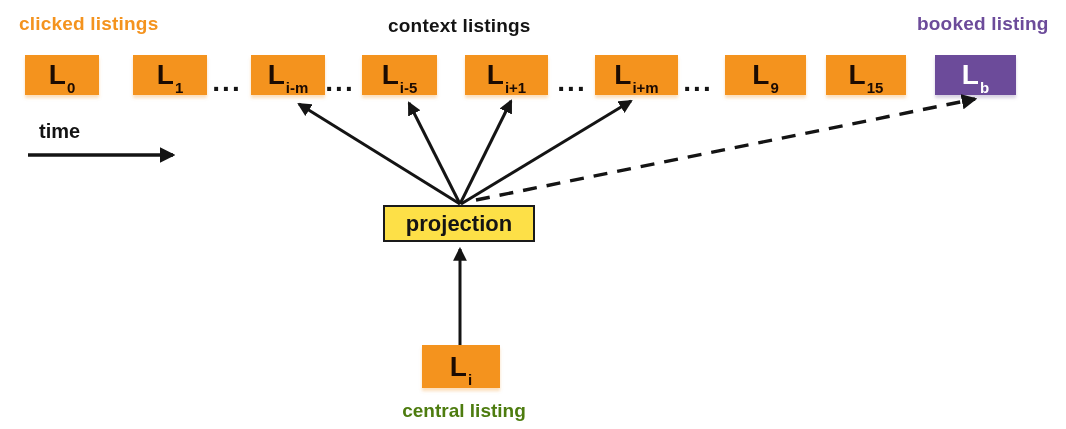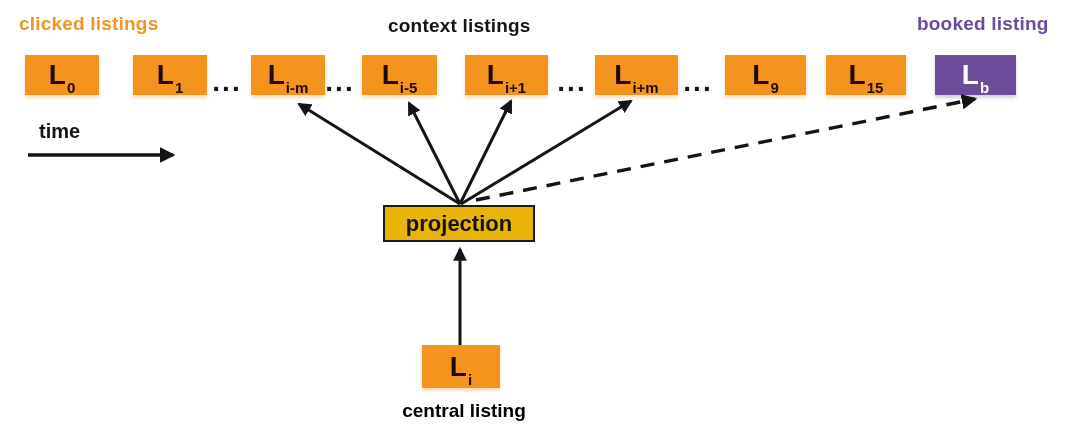--- a/index.html
+++ b/index.html
@@ -83,21 +83,21 @@
     color: #141414;
     margin-left: 12px;
   }
 
   .projection-box {
     position: absolute;
     left: 383px;
     top: 205px;
     width: 152px;
     height: 37px;
-    background: #eab308;
+    background: #fde047;
     border: 2px solid #1a1a1a;
     box-sizing: border-box;
     display: flex;
     align-items: center;
     justify-content: center;
     font-size: 22px;
     font-weight: 700;
     color: #141414;
   }
 
@@ -115,21 +115,21 @@
     color: #1c0b02;
   }
   .central-label {
     position: absolute;
     left: 396px;
     top: 400px;
     width: 136px;
     text-align: center;
     font-size: 19px;
     font-weight: 700;
-    color: #000000;
+    color: #4d7c0f;
     white-space: nowrap;
   }
 
   svg.arrows {
     position: absolute;
     left: 0;
     top: 0;
     pointer-events: none;
   }
 </style>

